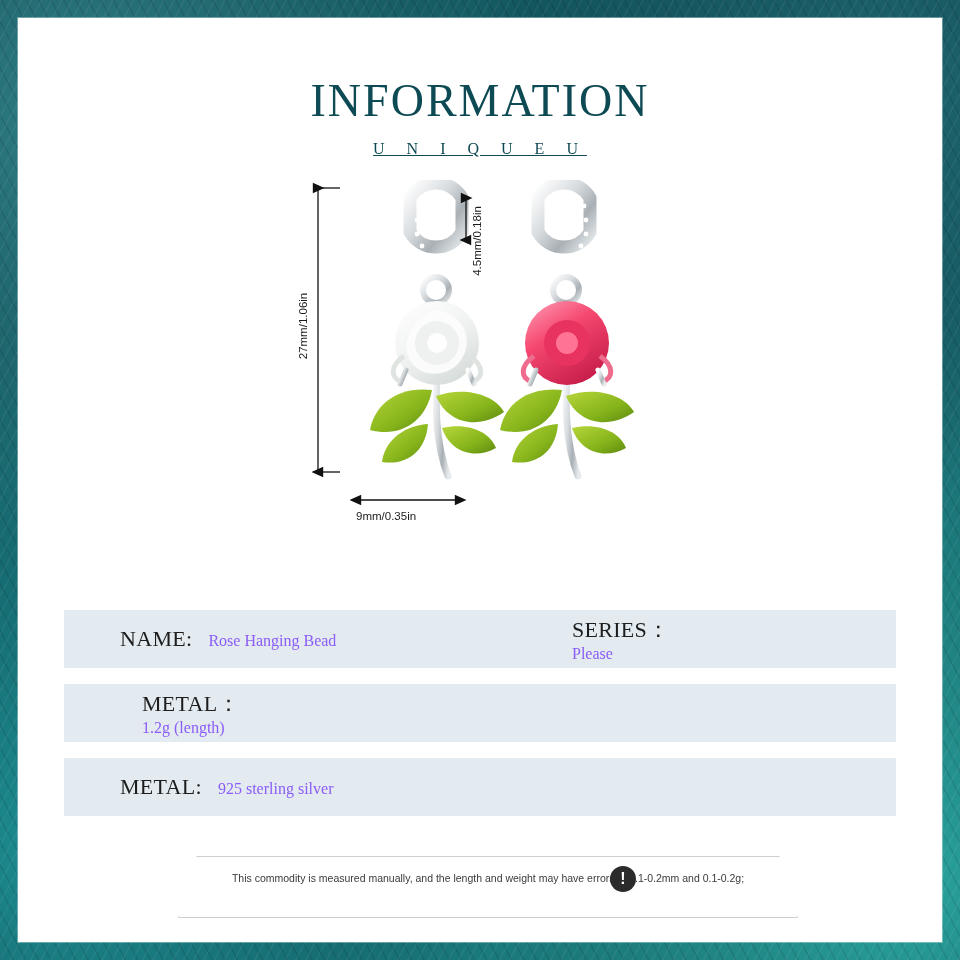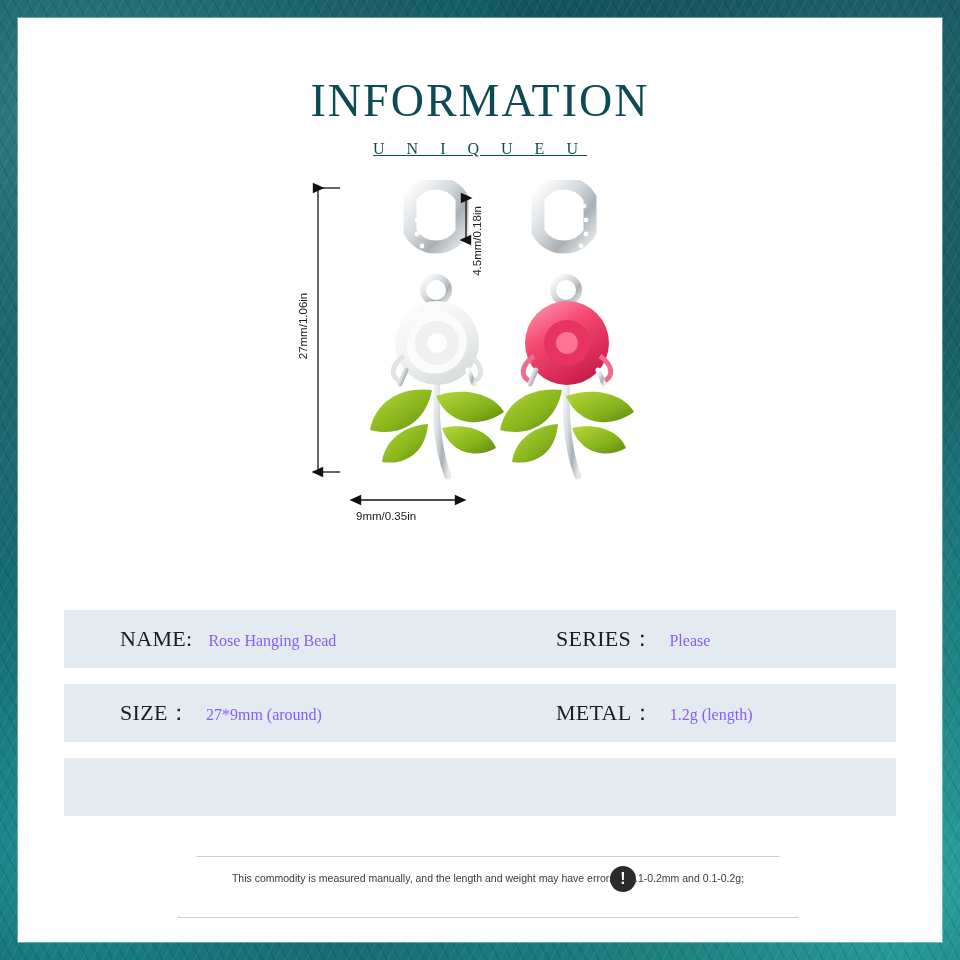--- a/index.html
+++ b/index.html
@@ -97,21 +97,21 @@
     height: 58px;
     background: #e3ebf1;
     margin-bottom: 16px;
   }
   .spec-cell {
     display: flex;
     align-items: baseline;
     box-sizing: border-box;
   }
   .spec-cell.left  { width: 430px; padding-left: 56px; }
-  .spec-cell.right { width: 402px; padding-left: 62px; }
+  .spec-cell.right { width: 402px; padding-left: 62px; flex-direction: column; }
   .spec-key {
     font-family: "Liberation Serif", serif;
     font-size: 22px;
     color: #1d1d1d;
     letter-spacing: 0.3px;
   }
   .spec-val {
     font-family: "Liberation Serif", serif;
     font-size: 16px;
     color: #8b5cf6;
@@ -294,31 +294,31 @@
           <span class="spec-key">NAME:</span>
           <span class="spec-val">Rose Hanging Bead</span>
         </div>
         <div class="spec-cell right">
           <span class="spec-key">SERIES：</span>
           <span class="spec-val">Please</span>
         </div>
       </div>
 
       <div class="spec-row">
-        <div class="spec-cell left">
-          <span class="spec-key">SIZE：</span>
-          <span class="spec-val">27*9mm (around)</span>
-        </div>
         <div class="spec-cell right">
           <span class="spec-key">METAL：</span>
           <span class="spec-val">1.2g (length)</span>
         </div>
       </div>
 
       <div class="spec-row">
+        <div class="spec-cell left">
+          <span class="spec-key">METAL:</span>
+          <span class="spec-val">925 sterling silver</span>
+        </div>
       </div>
     </div>
 
     <div class="note-wrap">
       <div class="note-banner"></div>
       <div class="note-text">This commodity is measured manually, and the length and weight may have errors of 0.1-0.2mm and 0.1-0.2g;</div>
     </div>
     <div class="excl-badge">!</div>
 
   </div>

